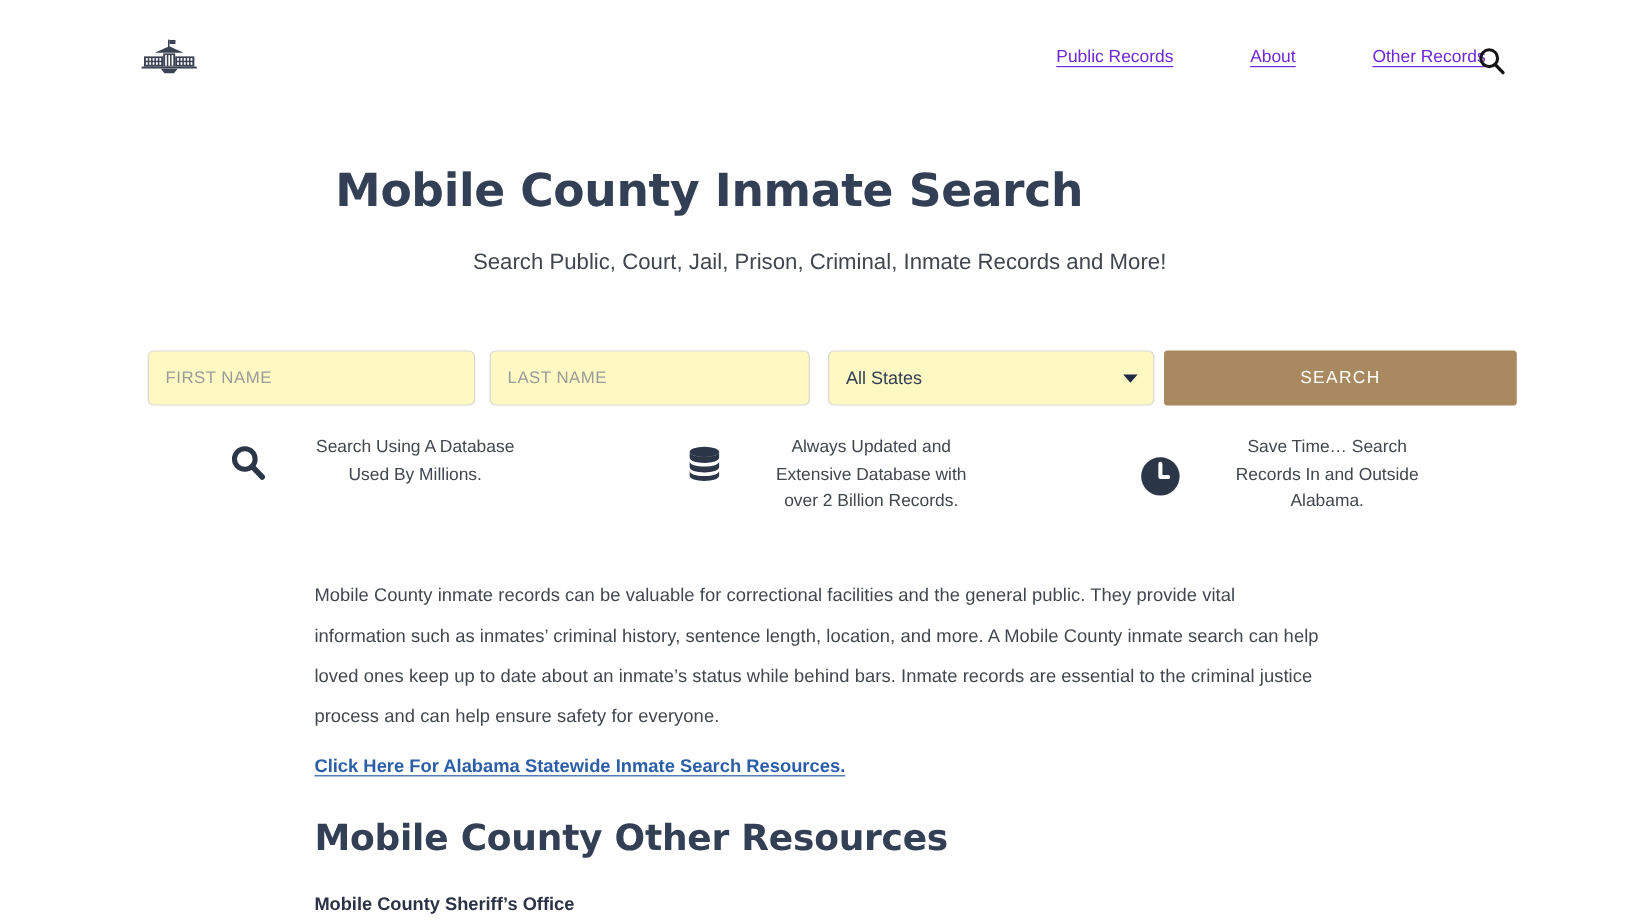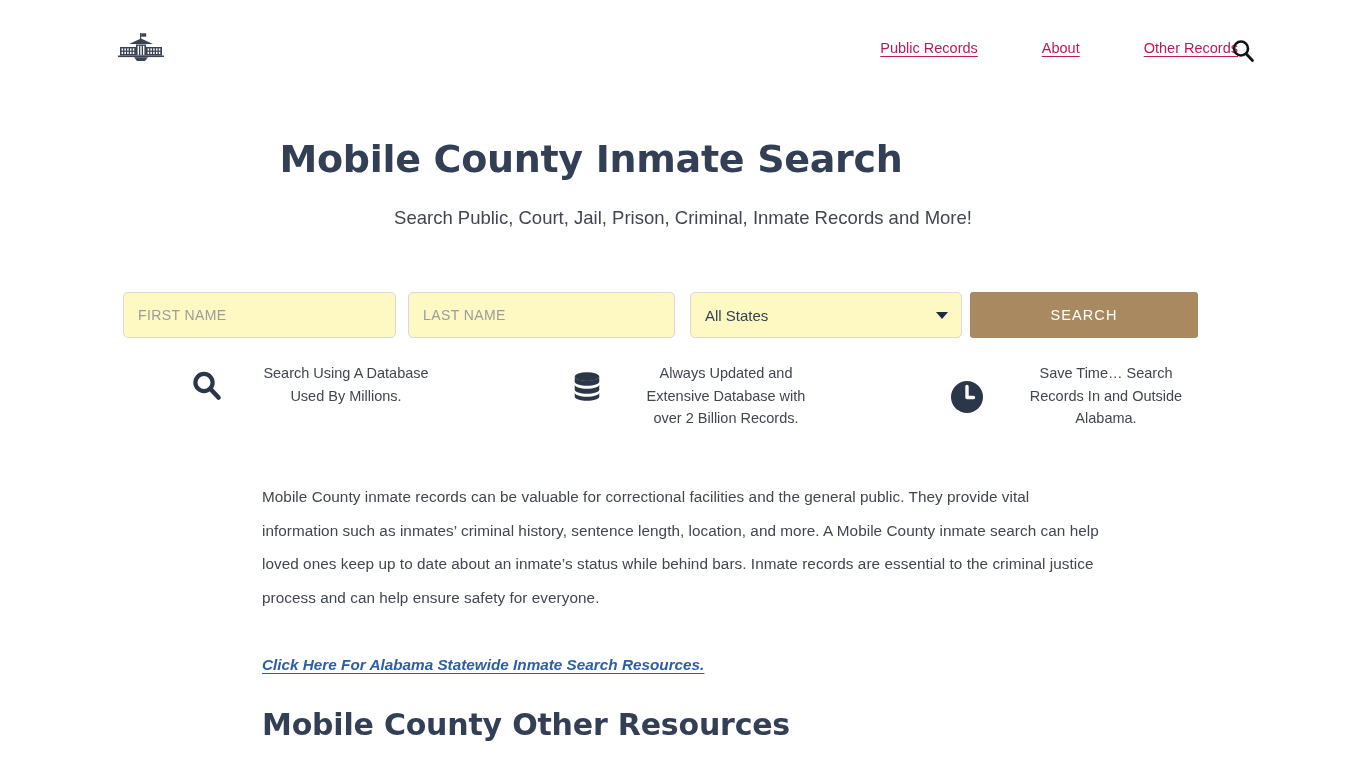--- a/index.html
+++ b/index.html
@@ -26,21 +26,21 @@
   .brand-text {
     font-size: 20.5px; font-weight: 700; color: #2b3245;
     letter-spacing: -0.2px; white-space: nowrap;
     font-family: "DejaVu Sans", sans-serif;
   }
   .nav {
     position: absolute; right: 96px; top: 40px;
     display: flex; align-items: center; gap: 0px;
   }
   .nav a {
-    font-size: 14.5px; color: #be185d; text-decoration: underline;
+    font-size: 14.5px; color: #6d28d9; text-decoration: underline;
     text-underline-offset: 3px; padding: 0 32px; white-space: nowrap;
   }
   .nav a:first-child { padding-left: 0; }
   .nav-search {
     position: absolute; right: 110px; top: 38px;
     width: 26px; height: 26px; cursor: pointer;
   }
 
   
   .hero-title {
@@ -81,21 +81,21 @@
     padding-right: 34px; color: #333f55; font-size: 15px;
     text-transform: none;
   }
   .caret {
     position: absolute; right: 14px; top: 20px;
     width: 0; height: 0; pointer-events: none;
     border-left: 6px solid transparent; border-right: 6px solid transparent;
     border-top: 7px solid #1f2a44;
   }
   .search-btn {
-    position: absolute; left: 847px; width: 228px; height: 46px;
+    position: absolute; left: 847px; width: 294px; height: 46px;
     background: #a98a60; border: none; border-radius: 3px;
     color: #ffffff; font-size: 14.5px; letter-spacing: 1.1px;
     font-weight: 400; cursor: pointer; text-transform: uppercase;
     font-family: "Liberation Sans", sans-serif;
   }
 
   
   .features {
     position: absolute; top: 362px; left: 123px; width: 1120px; height: 80px;
   }
@@ -112,23 +112,23 @@
   .feat-2 { left: 442px; }
   .feat-3 { left: 822px; align-items: center; }
 
   
   .content { position: absolute; top: 480px; left: 262px; width: 840px; }
   .para {
     font-size: 15.3px; line-height: 33.5px; color: #41464f; margin: 0;
     letter-spacing: .05px;
   }
   .res-link {
-    display: inline-block; margin-top: 42px;
+    display: inline-block; margin-top: 16px;
     font-size: 15.3px; font-weight: 700; color: #2b5ea8;
-    text-decoration: underline; text-underline-offset: 3px; font-style: italic;
+    text-decoration: underline; text-underline-offset: 3px;
   }
   .h2 {
     margin: 33px 0 0 0; font-size: 30px; font-weight: 700;
     color: #333f55; letter-spacing: -0.2px;
     font-family: "DejaVu Sans", sans-serif;
   }
   .h3 {
     margin: 29px 0 0 0; font-size: 15.2px; font-weight: 700;
     color: #2b3245;
   }

